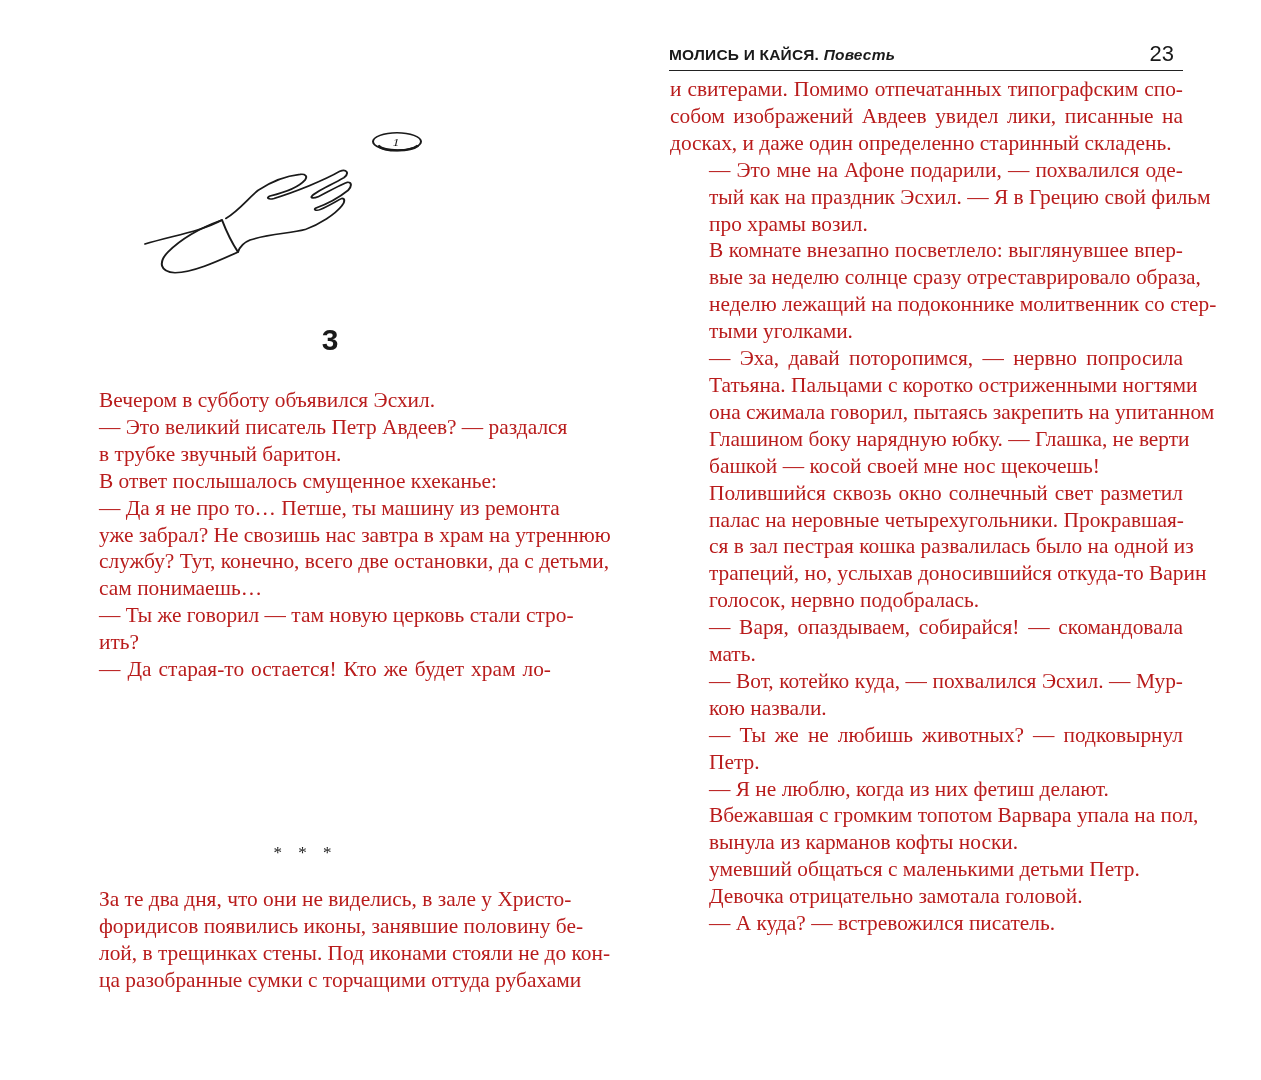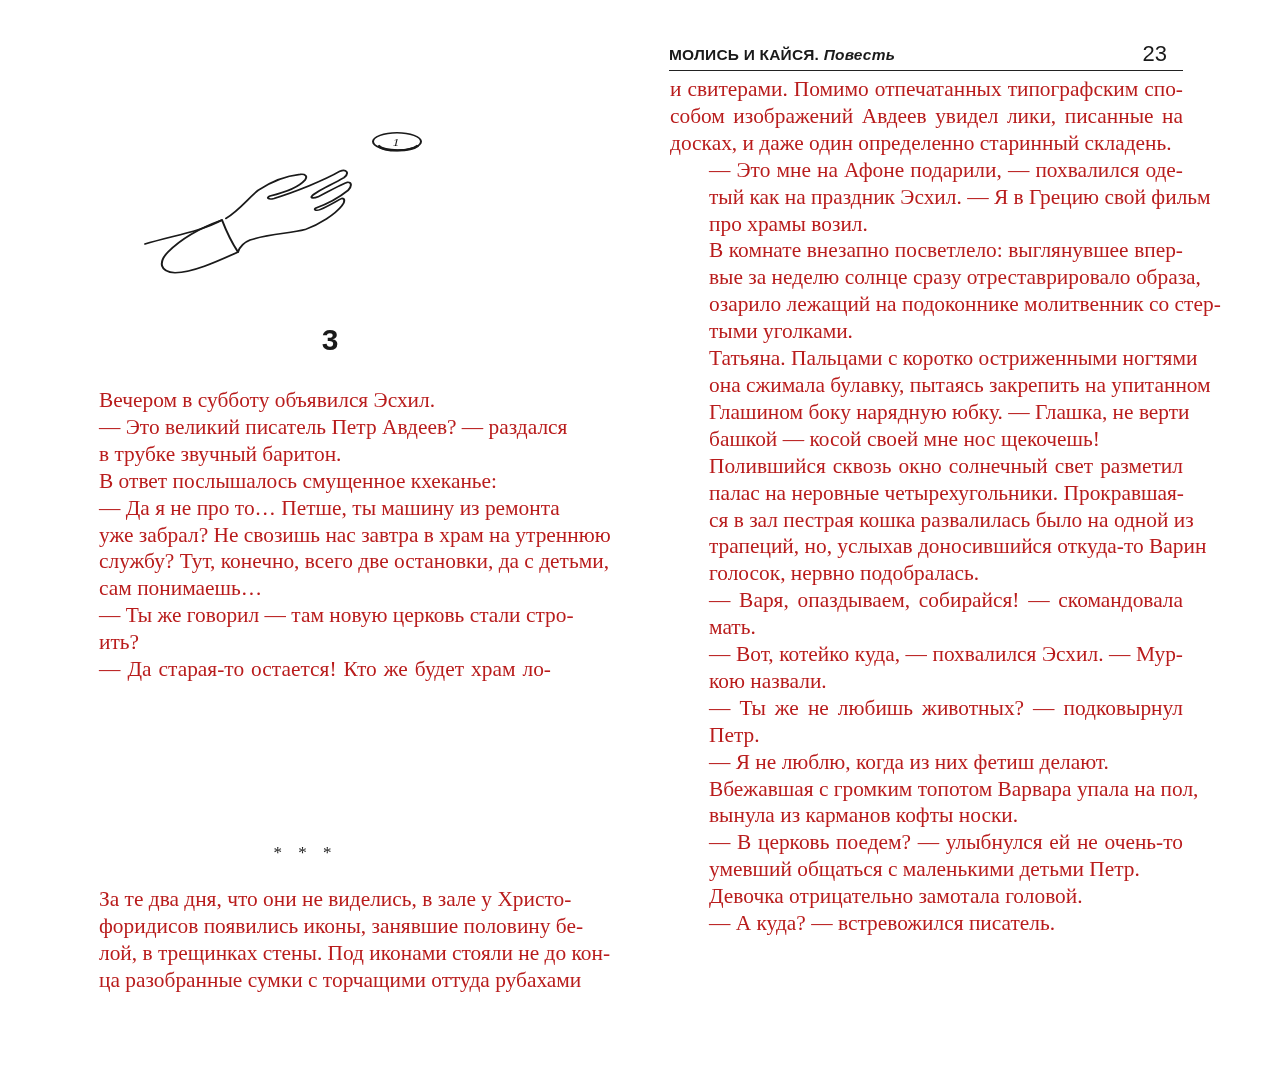--- a/index.html
+++ b/index.html
@@ -11,21 +11,21 @@
   .page-left { left: 0; width: 630px; }
   .page-right { left: 630px; width: 631px; }
 
   .running-head {
     position: absolute; left: 39px; top: 40px; width: 514px; height: 30px;
     border-bottom: 1.5px solid #222;
     font-family: "Liberation Sans", sans-serif;
   }
   .rh-title { position: absolute; left: 0; bottom: 6px; font-size: 15.5px; font-weight: bold; letter-spacing: 0.2px; color:#1a1a1a; }
   .rh-title .rh-sub { font-style: italic; font-weight: bold; }
-  .rh-num { position: absolute; right: 16px; bottom: 3px; font-size: 22px; color:#1a1a1a; }
+  .rh-num { position: absolute; right: 9px; bottom: 3px; font-size: 22px; color:#1a1a1a; }
 
   .text {
     position: absolute; font-family: "Liberation Serif", serif; font-size: 21.4px;
     line-height: 26.9px; color: #b91c1c; text-align: justify;
   }
   .left-text { left: 60px; top: 387px; width: 491px; }
   .left-text2 { left: 60px; top: 886px; width: 491px; }
   .right-text { left: 40px; top: 76px; width: 513px; }
   .text p { margin: 0; text-indent: 39px; }
   .text p.noindent { text-indent: 0; }
@@ -109,26 +109,27 @@
         <span class="line last">досках, и даже один определенно старинный складень.</span>
       </p>
       <p>
         <span class="line">— Это мне на Афоне подарили, — похвалился оде-</span>
         <span class="line">тый как на праздник Эсхил. — Я в Грецию свой фильм</span>
         <span class="line last">про храмы возил.</span>
       </p>
       <p>
         <span class="line">В комнате внезапно посветлело: выглянувшее впер-</span>
         <span class="line">вые за неделю солнце сразу отреставрировало образа,</span>
-        <span class="line">озарило лежащий на подоконнике молитвенник со стер-</span>
+        <span class="line">неделю лежащий на подоконнике молитвенник со стер-</span>
         <span class="line last">тыми уголками.</span>
       </p>
       <p>
+        <span class="line">— Эха, давай поторопимся, — нервно попросила</span>
         <span class="line">Татьяна. Пальцами с коротко остриженными ногтями</span>
-        <span class="line">она сжимала булавку, пытаясь закрепить на упитанном</span>
+        <span class="line">она сжимала говорил, пытаясь закрепить на упитанном</span>
         <span class="line">Глашином боку нарядную юбку. — Глашка, не верти</span>
         <span class="line last">башкой — косой своей мне нос щекочешь!</span>
       </p>
       <p>
         <span class="line">Полившийся сквозь окно солнечный свет разметил</span>
         <span class="line">палас на неровные четырехугольники. Прокравшая-</span>
         <span class="line">ся в зал пестрая кошка развалилась было на одной из</span>
         <span class="line">трапеций, но, услыхав доносившийся откуда-то Варин</span>
         <span class="line last">голосок, нервно подобралась.</span>
       </p>
@@ -145,21 +146,20 @@
         <span class="line last">Петр.</span>
       </p>
       <p>
         <span class="line last">— Я не люблю, когда из них фетиш делают.</span>
       </p>
       <p>
         <span class="line">Вбежавшая с громким топотом Варвара упала на пол,</span>
         <span class="line last">вынула из карманов кофты носки.</span>
       </p>
       <p>
-        <span class="line">— В церковь поедем? — улыбнулся ей не очень-то</span>
         <span class="line last">умевший общаться с маленькими детьми Петр.</span>
       </p>
       <p>
         <span class="line last">Девочка отрицательно замотала головой.</span>
       </p>
       <p>
         <span class="line last">— А куда? — встревожился писатель.</span>
       </p>
     </div>
 </div>

